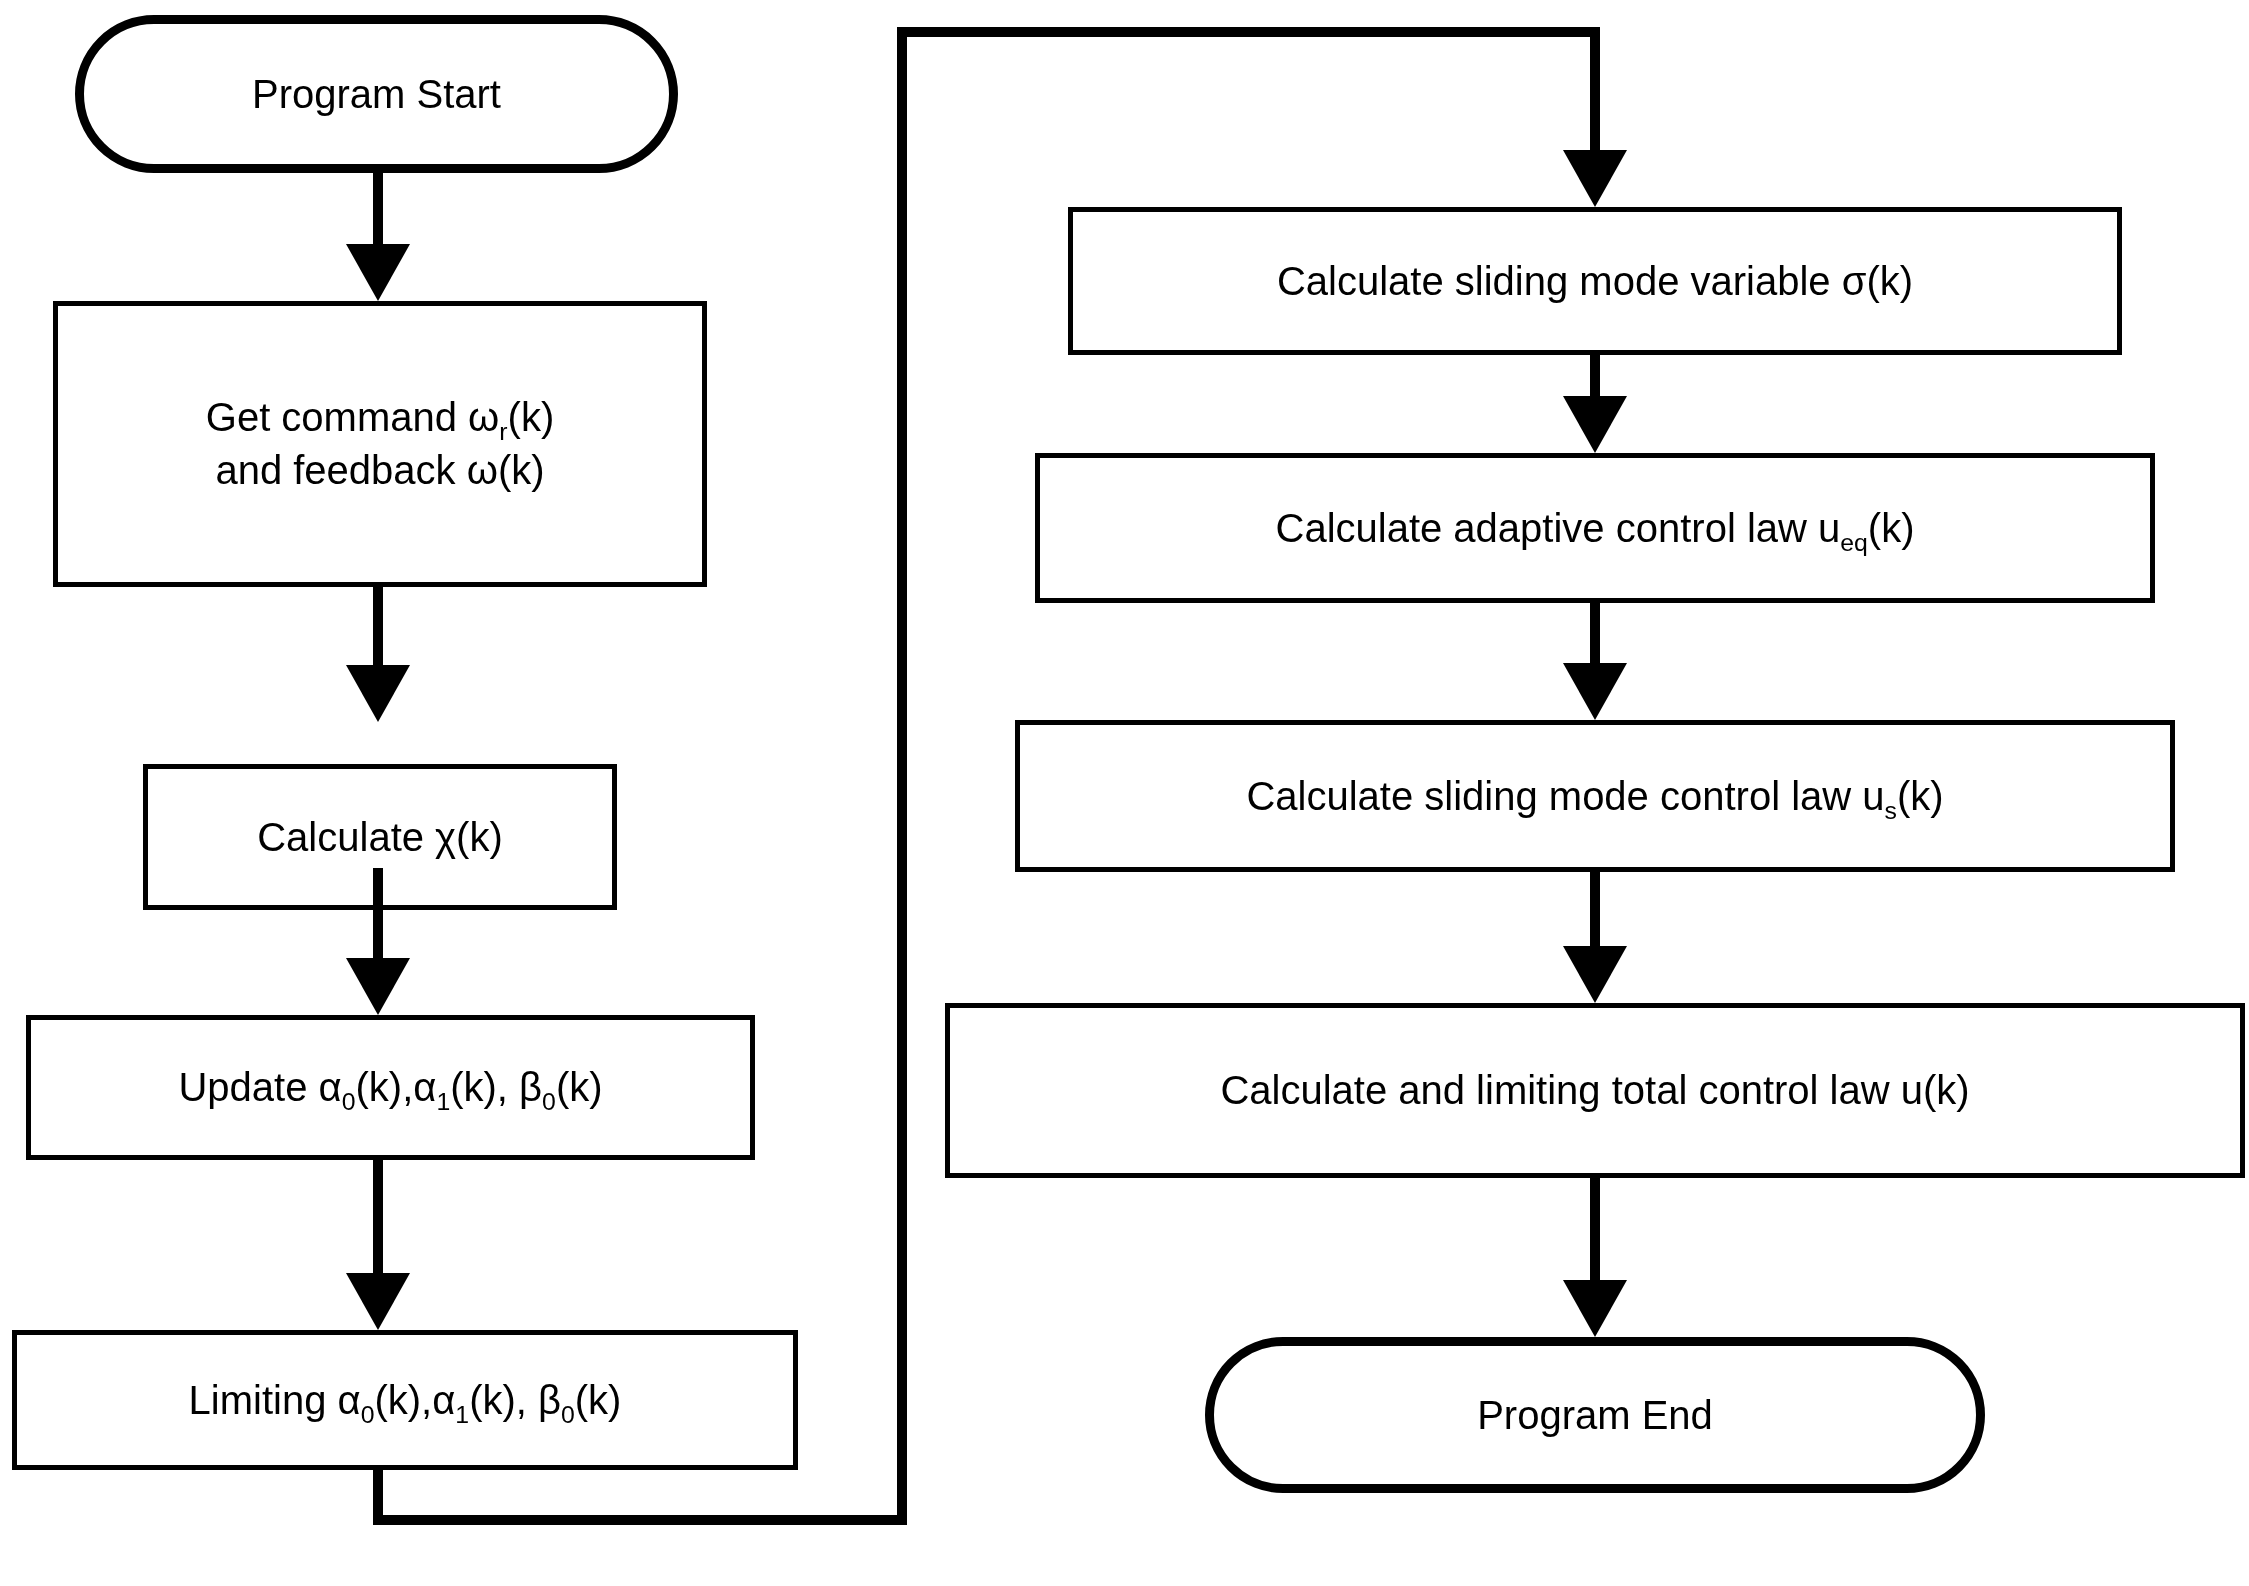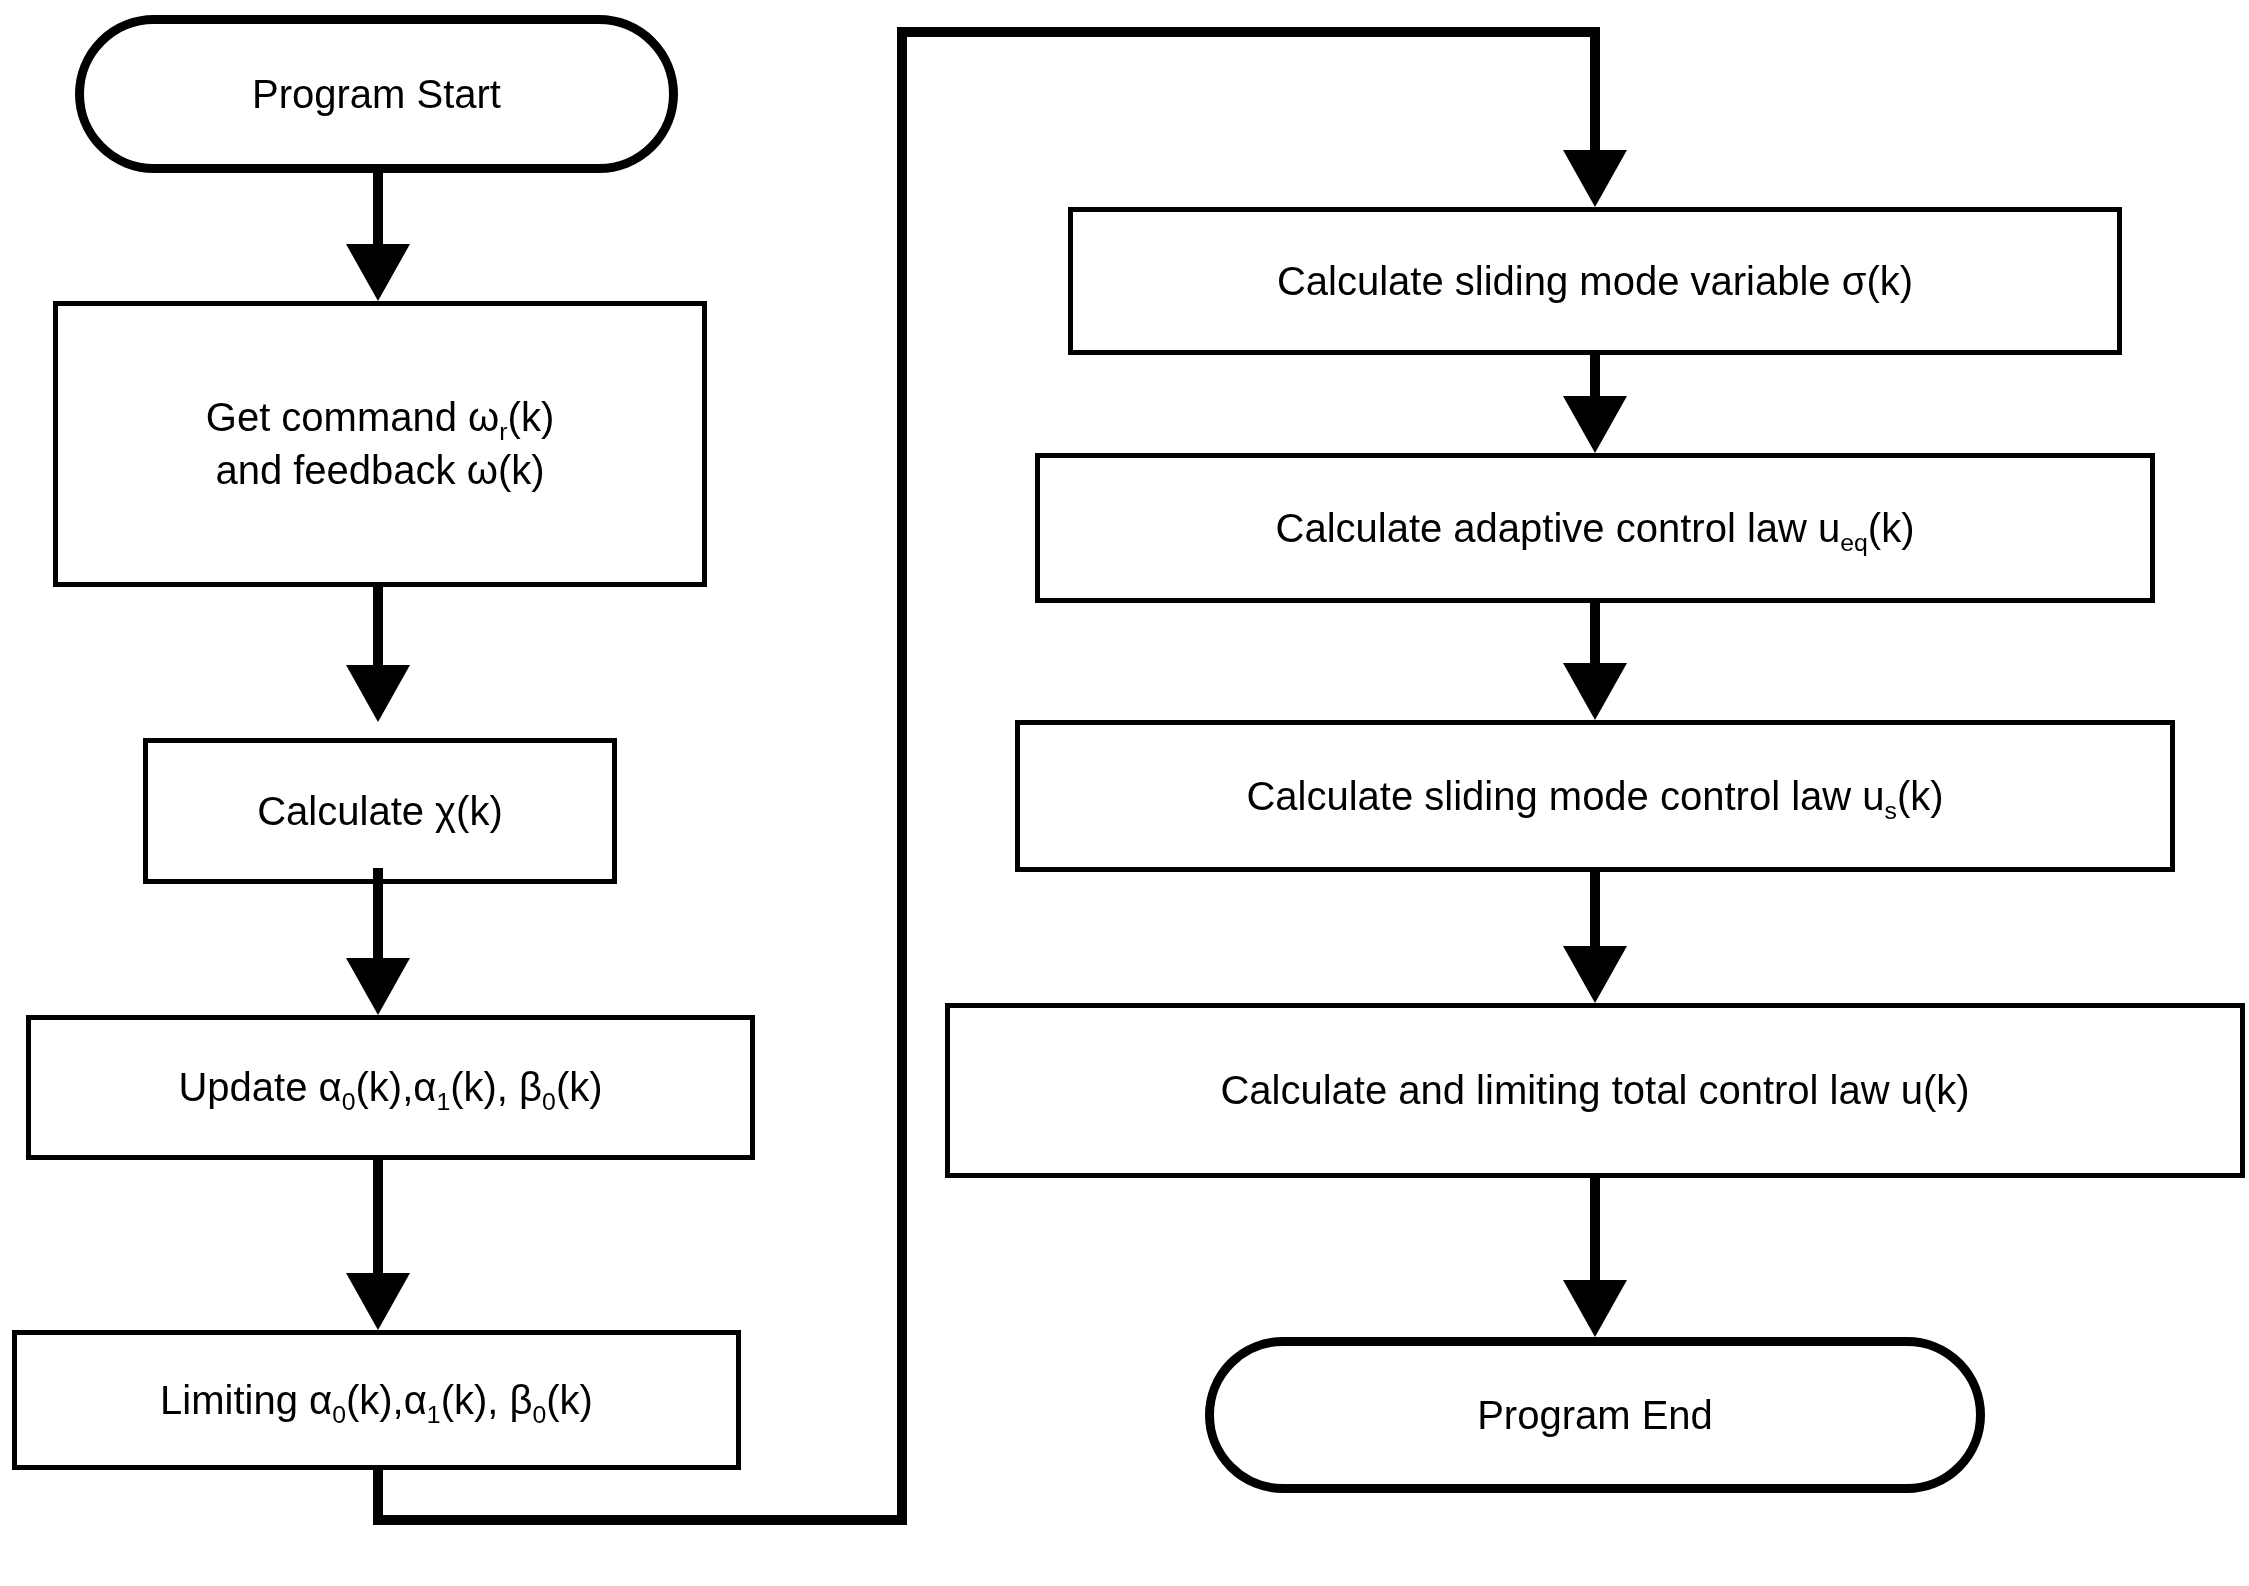--- a/index.html
+++ b/index.html
@@ -55,29 +55,29 @@
 
   <div class="node terminal" style="left:75px; top:15px; width:603px; height:158px;">
     <div>Program Start</div>
   </div>
 
   <div class="node" style="left:53px; top:301px; width:654px; height:286px;">
     <div>Get command ω<sub>r</sub>(k)</div>
     <div>and feedback ω(k)</div>
   </div>
 
-  <div class="node" style="left:143px; top:738px; width:474px; height:146px;">
+  <div class="node" style="left:143px; top:764px; width:474px; height:146px;">
     <div>Calculate χ(k)</div>
   </div>
 
   <div class="node" style="left:12px; top:1015px; width:729px; height:145px;margin-left:14px;">
     <div>Update α<sub>0</sub>(k),α<sub>1</sub>(k), β<sub>0</sub>(k)</div>
   </div>
 
-  <div class="node" style="left:12px; top:1330px; width:729px; height:140px;">
+  <div class="node" style="left:12px; top:1330px; width:786px; height:140px;">
     <div>Limiting α<sub>0</sub>(k),α<sub>1</sub>(k), β<sub>0</sub>(k)</div>
   </div>
 
   <div class="node" style="left:1068px; top:207px; width:1054px; height:148px;">
     <div>Calculate sliding mode variable σ(k)</div>
   </div>
 
   <div class="node" style="left:1035px; top:453px; width:1120px; height:150px;">
     <div>Calculate adaptive control law u<sub>eq</sub>(k)</div>
   </div>

